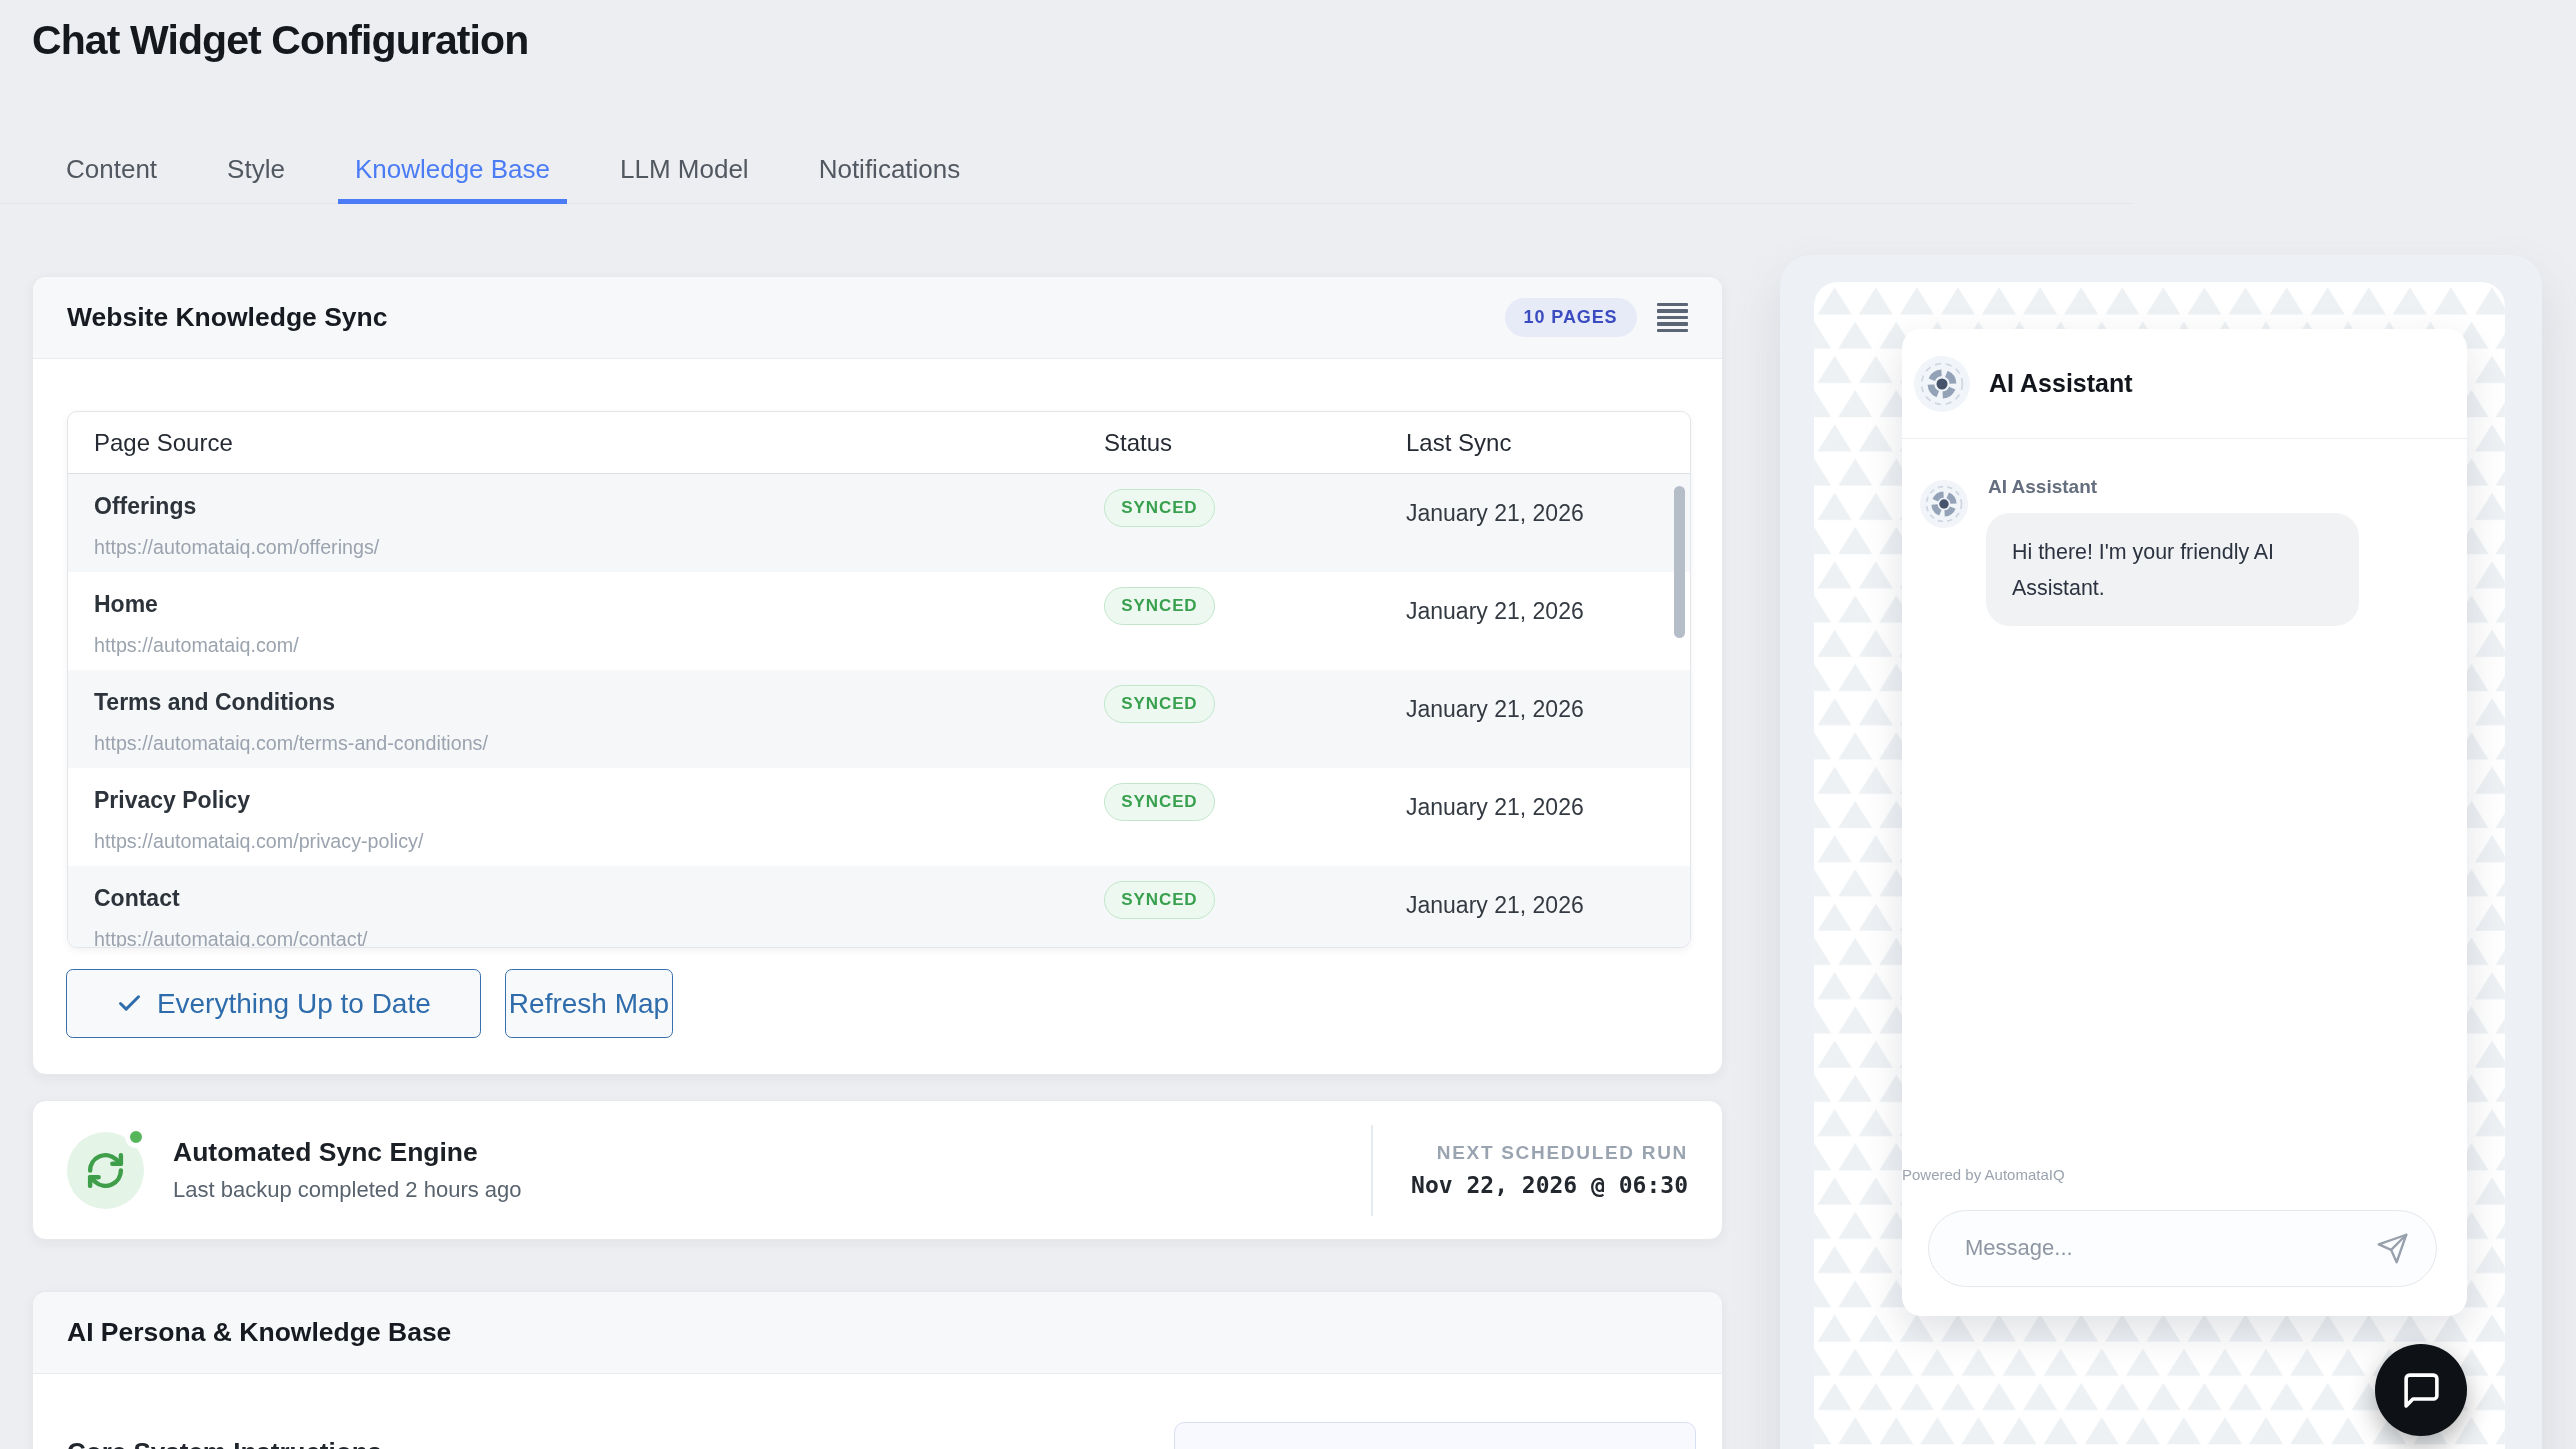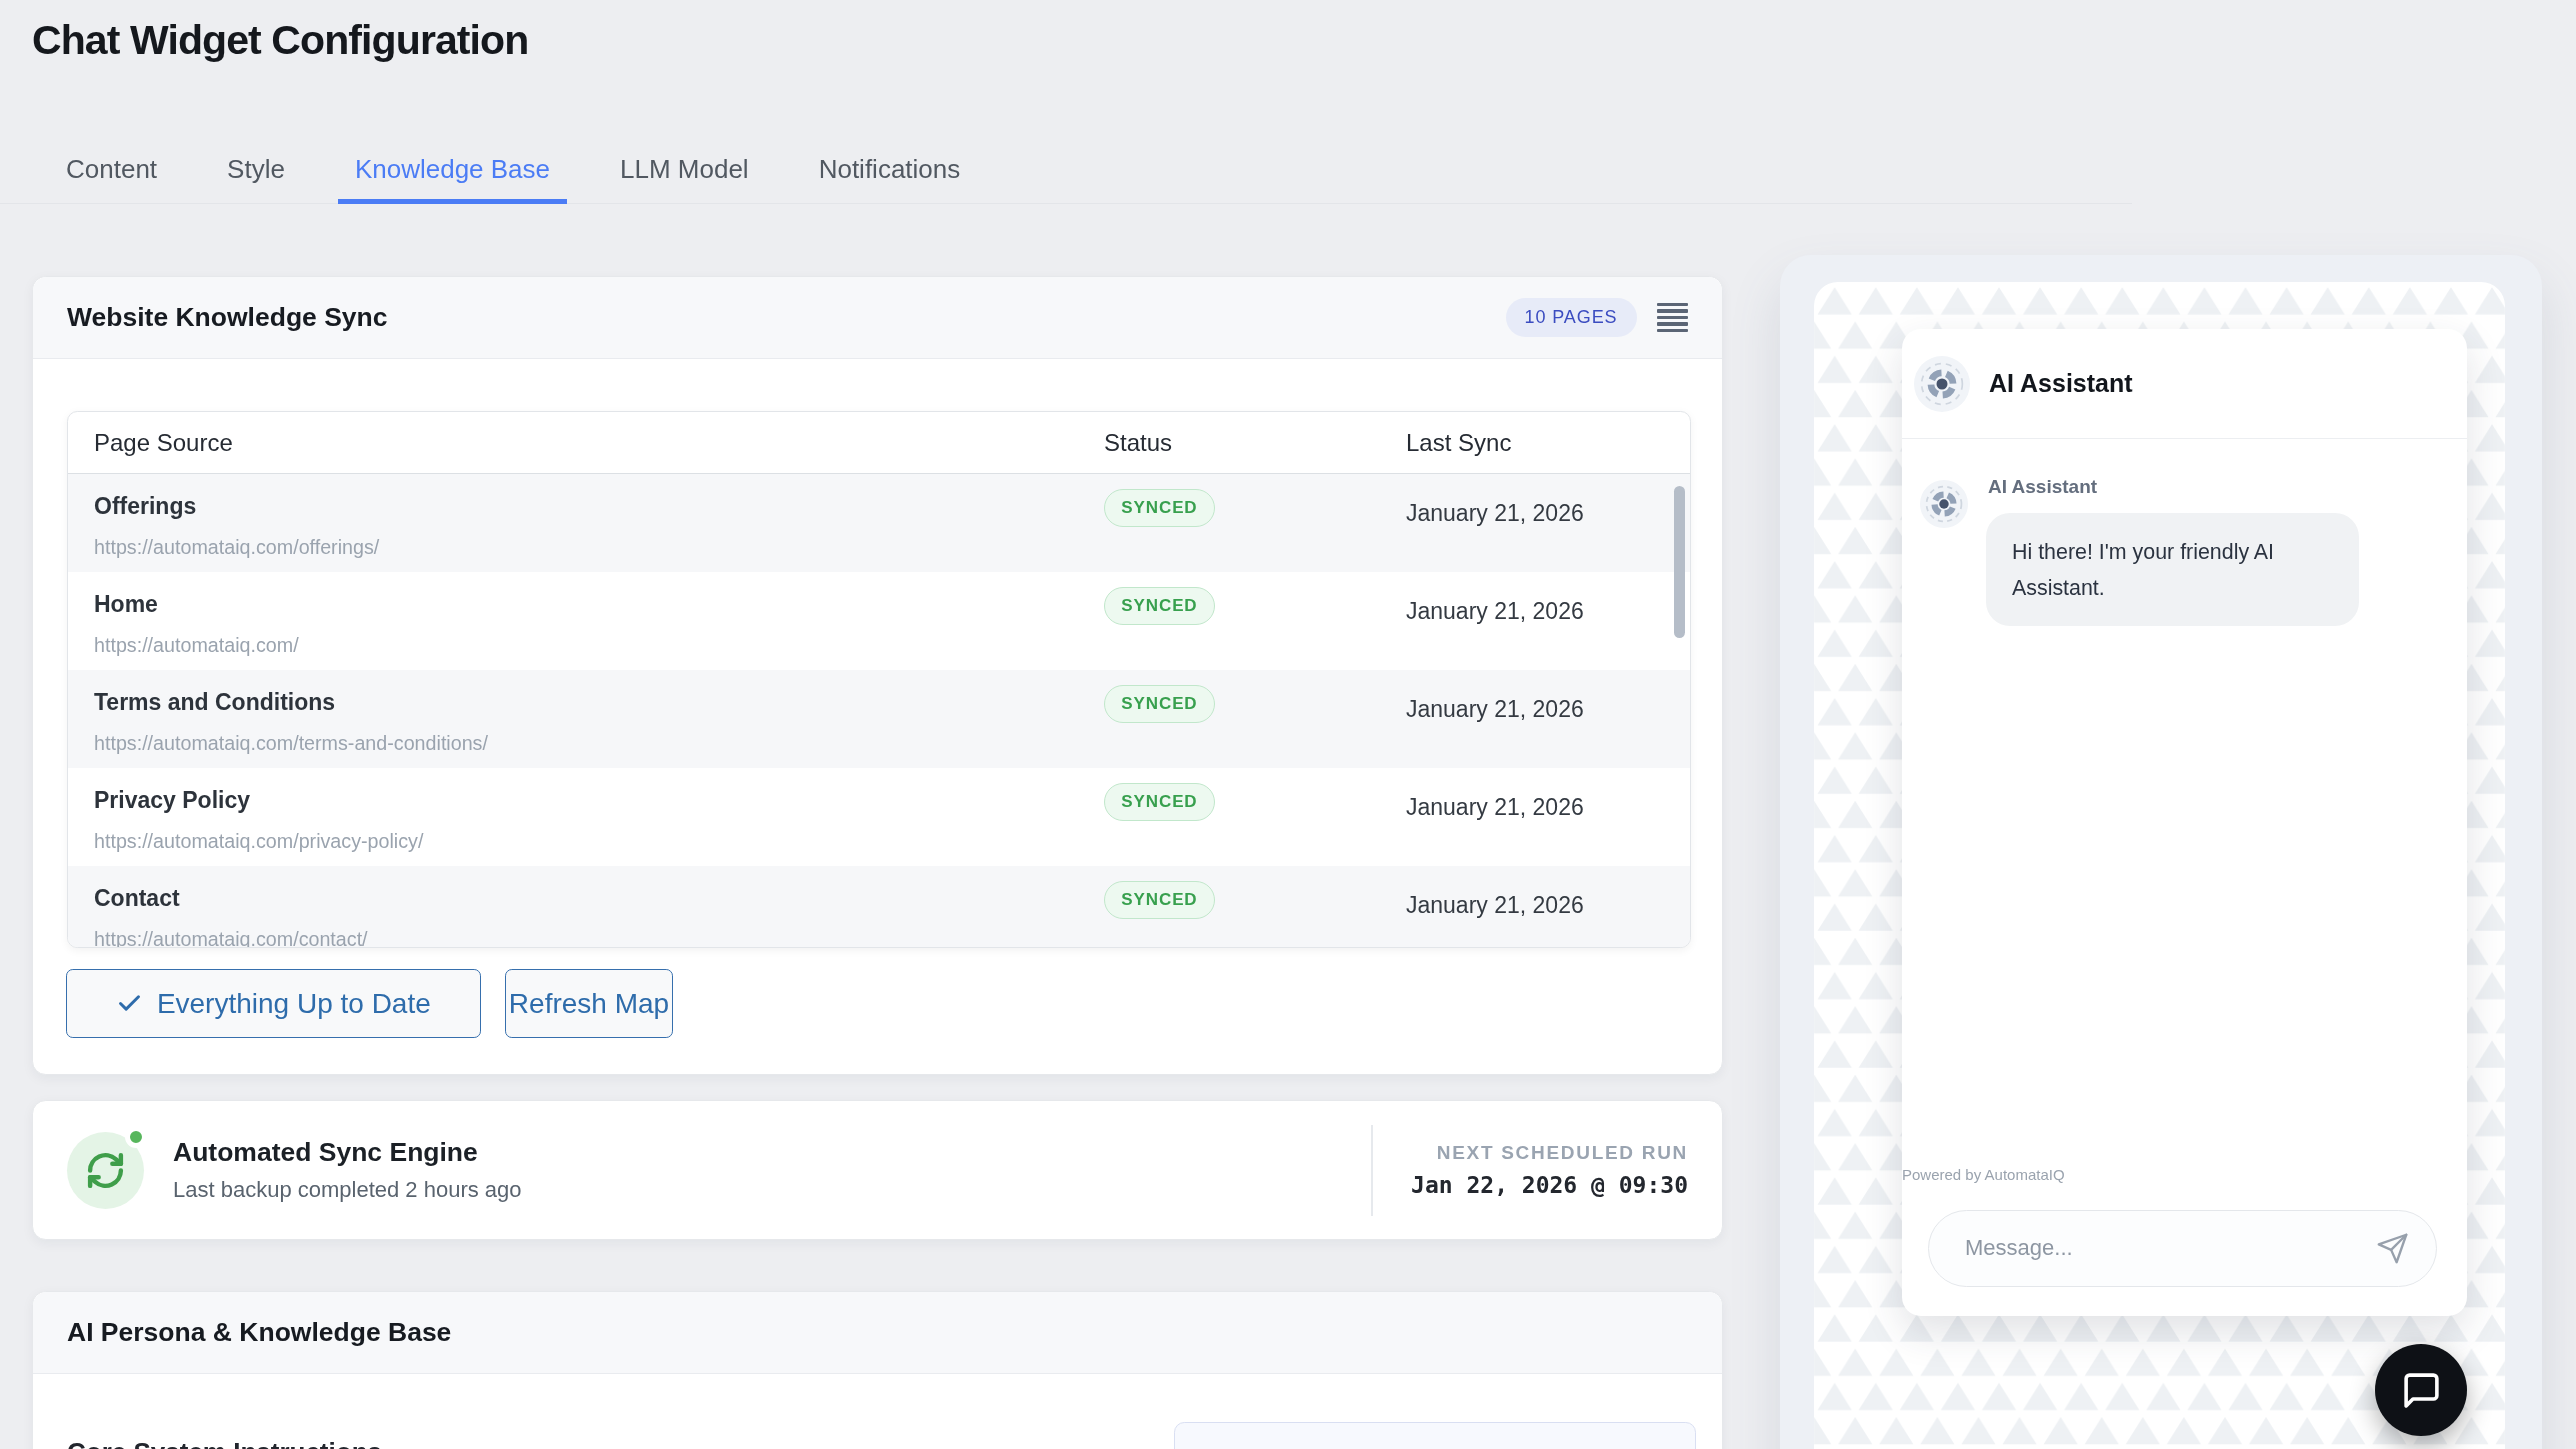--- a/index.html
+++ b/index.html
@@ -13,21 +13,21 @@
   .tabs { display:flex; gap:36px; margin-left:49px; height:62px; }
   .tab { padding:0 17px; font-size:26px; font-weight:500; color:#515861; line-height:55px; height:62px; border-bottom:5.1px solid transparent; cursor:pointer; }
   .tab.active { color:#4b7cf5; border-bottom-color:#4b7cf5; }
 
   
   .card { position:absolute; background:#fff; border:0.9px solid #e6e8eb; border-radius:13.7px; box-shadow:0 3.4px 12px rgba(23,32,55,.05); }
   .card-head { height:82px; background:#f7f8fa; border-bottom:0.9px solid #e9ebef; border-radius:13.7px 13.7px 0 0; display:flex; align-items:center; padding:0 34px; }
   .card-head h2 { font-size:26.5px; font-weight:700; color:#171b21; }
   .spacer { flex:1; }
 
-  .pages-badge { background:#e7ebf8; color:#3b4cc0; font-size:18px; font-weight:400; letter-spacing:0.9px; padding:8.6px 19px; border-radius:855px; }
+  .pages-badge { background:#e7ebf8; color:#3b4cc0; font-size:18px; font-weight:700; letter-spacing:0.9px; padding:8.6px 19px; border-radius:855px; }
   .rows-icon { margin-left:20.5px; display:flex; flex-direction:column; gap:2.6px; }
   .rows-icon span { width:31px; height:3.9px; background:#5b6575; border-radius:0.9px; }
 
   
   #card-sync { left:32px; top:276px; width:1691px; height:799px; }
   .table-wrap { position:absolute; left:34px; top:134px; width:1624px; height:537px; background:#fff; border:0.9px solid #e2e5e9; border-radius:10.3px; box-shadow:0 2.6px 8.6px rgba(0,0,0,.05); overflow:hidden; }
   .t-head { position:relative; height:62px; border-bottom:0.9px solid #dce0e4; }
   .t-head div { position:absolute; top:0; line-height:62px; font-size:24px; color:#262b33; }
   .c1 { left:26px; } .c2 { left:1036px; } .c3 { left:1338px; }
   .t-row { position:relative; height:98px; }
@@ -177,21 +177,21 @@
       <div class="engine-dot"></div>
     </div>
     <div class="engine-text">
       <h3>Automated Sync Engine</h3>
       <p>Last backup completed 2 hours ago</p>
     </div>
     <div class="spacer"></div>
     <div class="engine-div"></div>
     <div class="engine-next">
       <div class="lbl">NEXT SCHEDULED RUN</div>
-      <div class="val">Jan 22, 2026 @ 09:30</div>
+      <div class="val">Nov 22, 2026 @ 06:30</div>
     </div>
   </div>
 
   <div class="card" id="card-persona">
     <div class="card-head">
       <h2>AI Persona &amp; Knowledge Base</h2>
     </div>
     <div id="persona-label">Core System Instructions</div>
     <button id="btn-generate">
       <svg width="26" height="26" viewBox="0 0 24 24">

